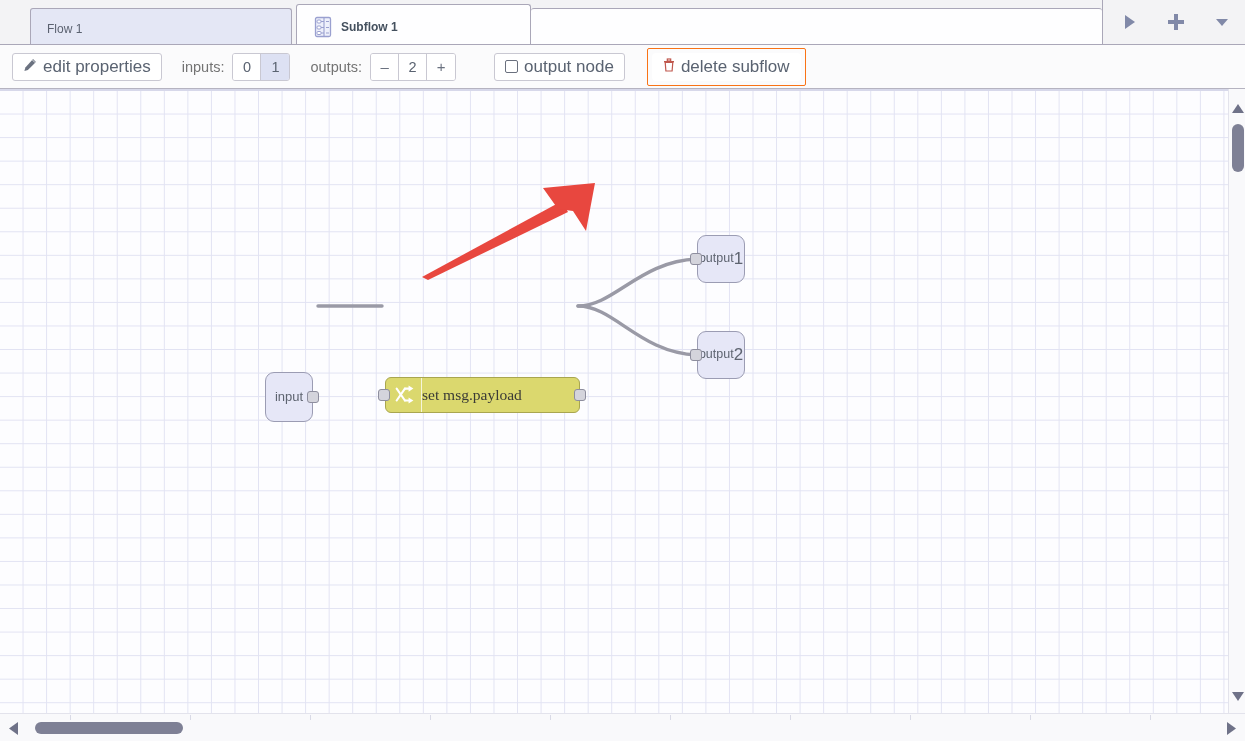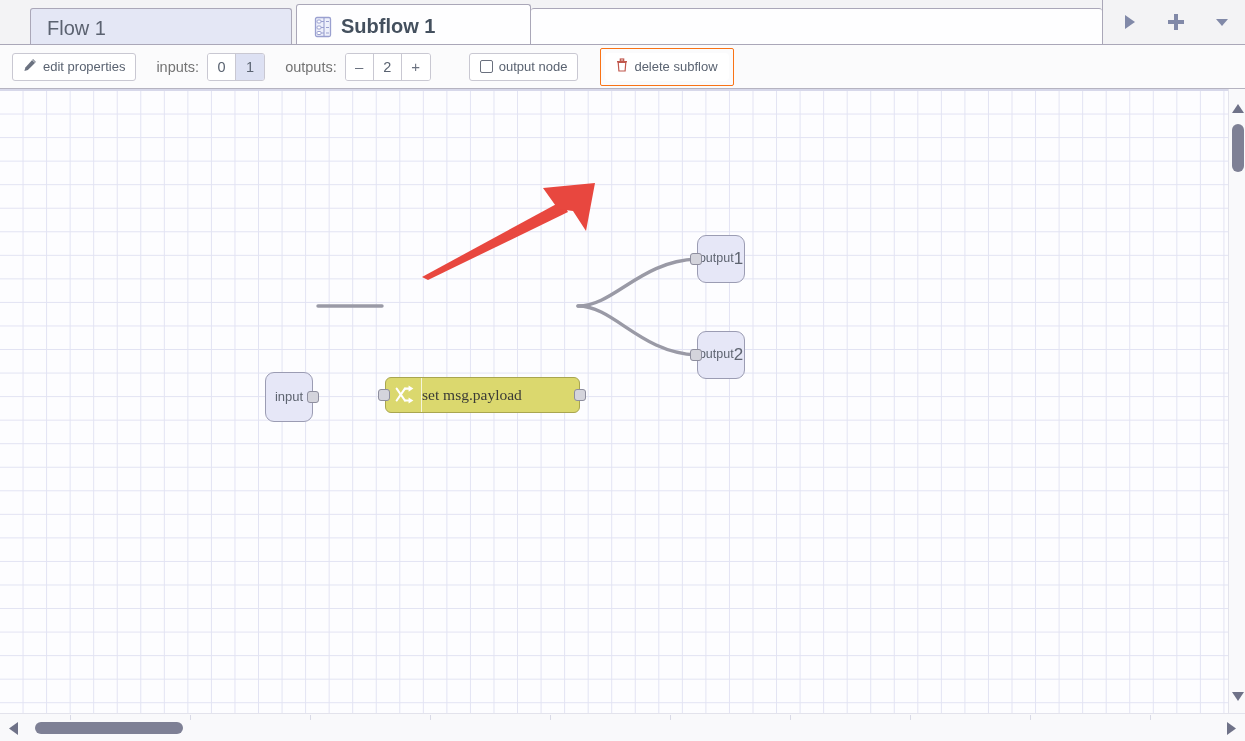--- a/index.html
+++ b/index.html
@@ -20,21 +20,21 @@
   .tabs-region {
     position: relative; height: 45px; flex: 1 1 auto;
     display: flex; align-items: flex-end; overflow: hidden;
   }
   .tab {
     height: 40px; margin: 0 0 0 0;
     display: flex; align-items: center; gap: 8px;
     padding: 0 16px;
     border: 1px solid #aaa7b8;
     border-bottom: none;
-    font-size: 20px; color: #5b6270;
+    font-size: 12px; color: #5b6270;
     position: relative; top: 4px;
     border-radius: 3px 3px 0 0;
     cursor: pointer; white-space: nowrap;
   }
   .tab.inactive {
     background: #e4e7f5; width: 262px;
     margin-left: 30px;
   }
   .tab.active {
     background: #fefeff; width: 235px;
@@ -65,21 +65,21 @@
     background: #fbfbfc;
     border-bottom: 1px solid #b5b3c0;
     display: flex; align-items: center;
     padding-left: 12px; gap: 0;
     font-size: 14.5px; color: #5a6371;
   }
   .tb-btn {
     height: 28px; display: inline-flex; align-items: center; gap: 6px;
     padding: 0 10px; background: #fff;
     border: 1px solid #c9c8d2; border-radius: 3px;
-    color: #5a6371; font-size: 13px; cursor: pointer;
+    color: #5a6371; font-size: 17px; cursor: pointer;
     font-family: "Liberation Sans", sans-serif;
   }
   .tb-label { margin: 0 8px 0 20px; color: #737373; font-size: 14.5px; }
   .seg {
     display: inline-flex; height: 28px;
     border: 1px solid #c9c8d2; border-radius: 3px; overflow: hidden;
   }
   .seg-item {
     width: 28px; display: flex; align-items: center; justify-content: center;
     background: #fff; color: #5a6371; font-size: 14.5px; cursor: pointer;

